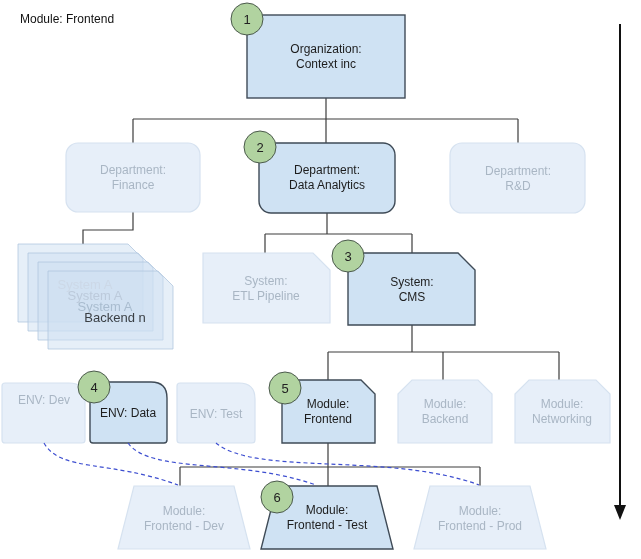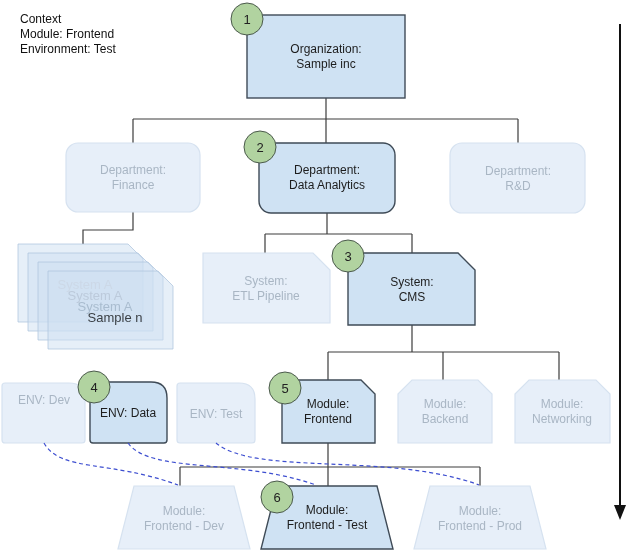--- a/index.html
+++ b/index.html
@@ -70,38 +70,36 @@
   <path class="dashed" d="M128,443 C150,474 240,458 316,485"></path>
   <path class="dashed" d="M216,443 C255,476 390,452 479,485"></path>
 
   <g>
     <line class="arrow-line" x1="620" y1="24" x2="620" y2="507"></line>
     <polygon class="arrow-head" points="614,505 626,505 620,520"></polygon>
   </g>
 </svg>
 
 <div class="context">
-  <div>Context</div>
   <div>Module: Frontend</div>
-  <div>Environment: Test</div>
 </div>
 
 <div class="lbl" style="left:326px;top:57px">Organization:
-Sample inc</div>
+Context inc</div>
 <div class="lbl faded" style="left:133px;top:178px">Department:
 Finance</div>
 <div class="lbl" style="left:327px;top:178px">Department:
 Data Analytics</div>
 <div class="lbl faded" style="left:518px;top:179px">Department:
 R&amp;D</div>
 
 <div class="stack-lbl s1" style="left:85px;top:284px">System A</div>
 <div class="stack-lbl s2" style="left:95px;top:295px">System A</div>
 <div class="stack-lbl s3" style="left:105px;top:306px">System A</div>
-<div class="stack-lbl s4" style="left:115px;top:317px">Sample n</div>
+<div class="stack-lbl s4" style="left:115px;top:317px">Backend n</div>
 
 <div class="lbl faded" style="left:266px;top:289px">System:
 ETL Pipeline</div>
 <div class="lbl" style="left:412px;top:290px">System:
 CMS</div>
 
 <div class="lbl faded" style="left:44px;top:400px">ENV: Dev</div>
 <div class="lbl" style="left:128px;top:413px">ENV: Data</div>
 <div class="lbl faded" style="left:216px;top:414px">ENV: Test</div>
 

